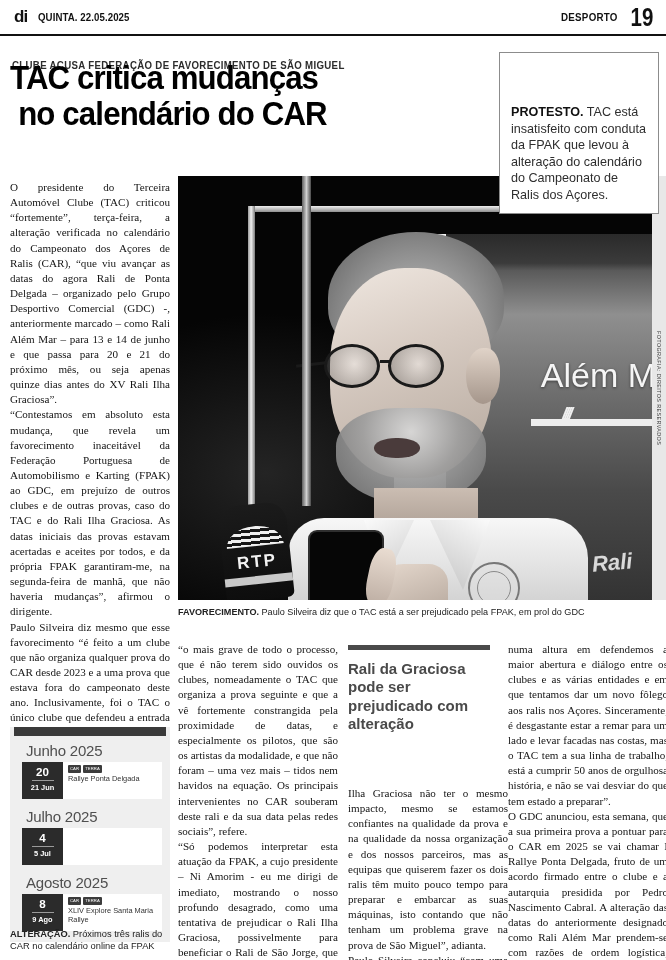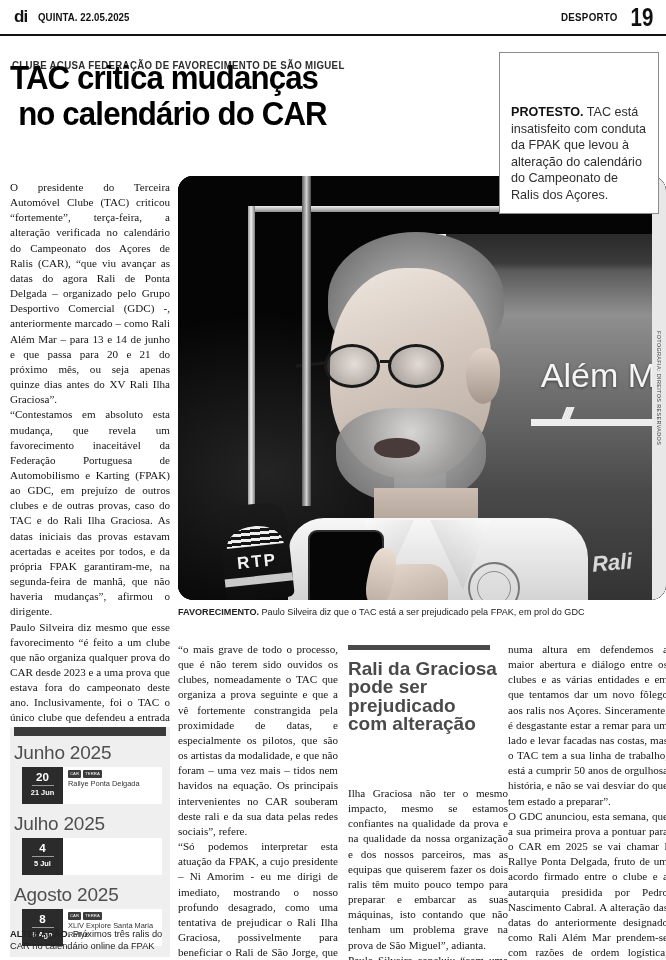--- a/index.html
+++ b/index.html
@@ -110,21 +110,20 @@
     color: #111;
   }
 
   
   #photo-wrap {
     position: absolute;
     left: 178px; top: 176px;
     width: 488px; height: 424px;
     overflow: hidden;
     background: #000;
-    border-radius: 15px;
   }
   #photo { position: absolute; inset: 0; }
 
   .ph-bg { position:absolute; inset:0; background:
      radial-gradient(ellipse 60% 50% at 18% 70%, #242424 0%, #050505 75%),
      linear-gradient(180deg,#000 0%, #050505 100%); }
 
   
   .ph-bar-v {
     position: absolute; left: 70px; top: 30px; width: 7px; height: 394px;
@@ -349,38 +348,38 @@
   #pullquote {
     position: absolute;
     left: 348px; top: 645px; width: 150px;
   }
   #pullquote .pq-rule {
     height: 5px; background: #4a4a4a; width: 142px; margin-bottom: 10px;
   }
   #pullquote .pq-text {
     font-family: "Liberation Sans", sans-serif;
     font-weight: bold;
-    font-size: 19px;
+    font-size: 15px;
     line-height: 18.4px;
     color: #4a4a4a;
   }
 
   
   #calendar {
     position: absolute;
     left: 10px; top: 727px; width: 160px;
     background: #efefef;
     padding: 0 0 8px 0;
   }
   #cal-topbar { height: 9px; background: #3a3a3a; margin: 0 4px; }
   .cal-month {
     font-family: "Liberation Sans", sans-serif;
-    font-size: 19px;
+    font-size: 15px;
     color: #4f4f4f;
-    padding: 6px 0 3px 4px;
+    padding: 6px 0 3px 16px;
     letter-spacing: -0.2px;
     border-radius: 12px;
   }
   .cal-entry {
     display: flex;
     margin: 0 8px 3px 12px;
     background: #fff;
     min-height: 37px;
   }
   .cal-date {

